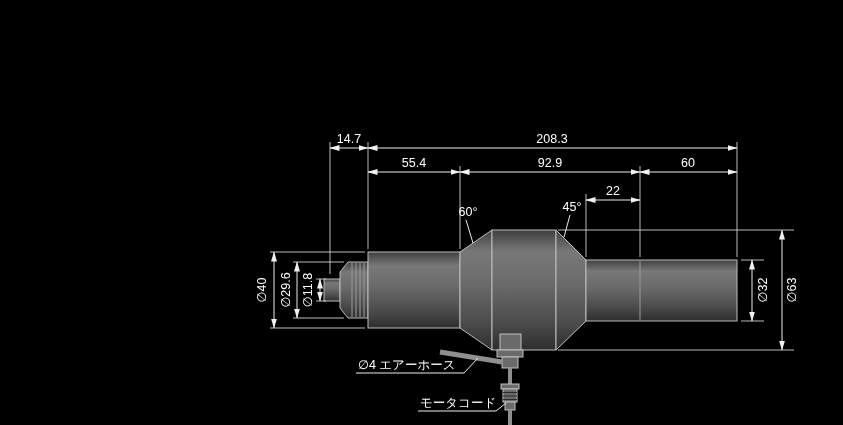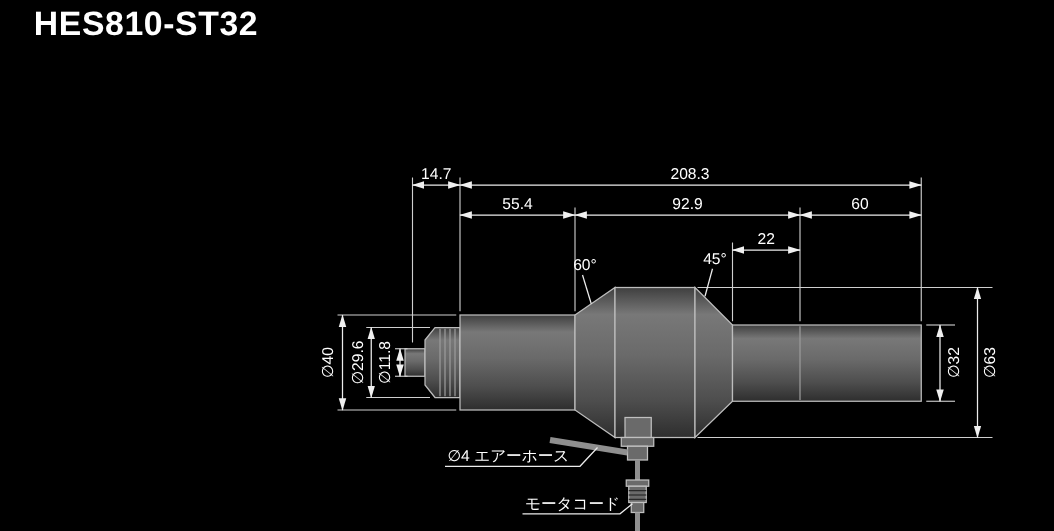--- a/index.html
+++ b/index.html
@@ -14,21 +14,20 @@
   .ext{stroke:#cfcfcf;stroke-width:0.9;fill:none;}
   .dim{stroke:#ececec;stroke-width:1;fill:none;}
   .lead{stroke:#ececec;stroke-width:1;fill:none;}
   .tube{stroke:#8f8f8f;fill:none;}
   .dim-text{font-size:12.5px;fill:#ffffff;font-family:"Liberation Sans",sans-serif;}
 </style>
 </head>
 <body>
 
 <div class="page">
-  <h1 class="title">HES810-ST32</h1>
 
   <svg width="843" height="425" viewBox="0 0 843 425">
     <defs>
       <linearGradient id="metal" x1="0" y1="0" x2="0" y2="1">
         <stop offset="0" stop-color="#3f3f3f"></stop>
         <stop offset="0.18" stop-color="#787878"></stop>
         <stop offset="0.45" stop-color="#6a6a6a"></stop>
         <stop offset="0.75" stop-color="#4e4e4e"></stop>
         <stop offset="1" stop-color="#2e2e2e"></stop>
       </linearGradient>

